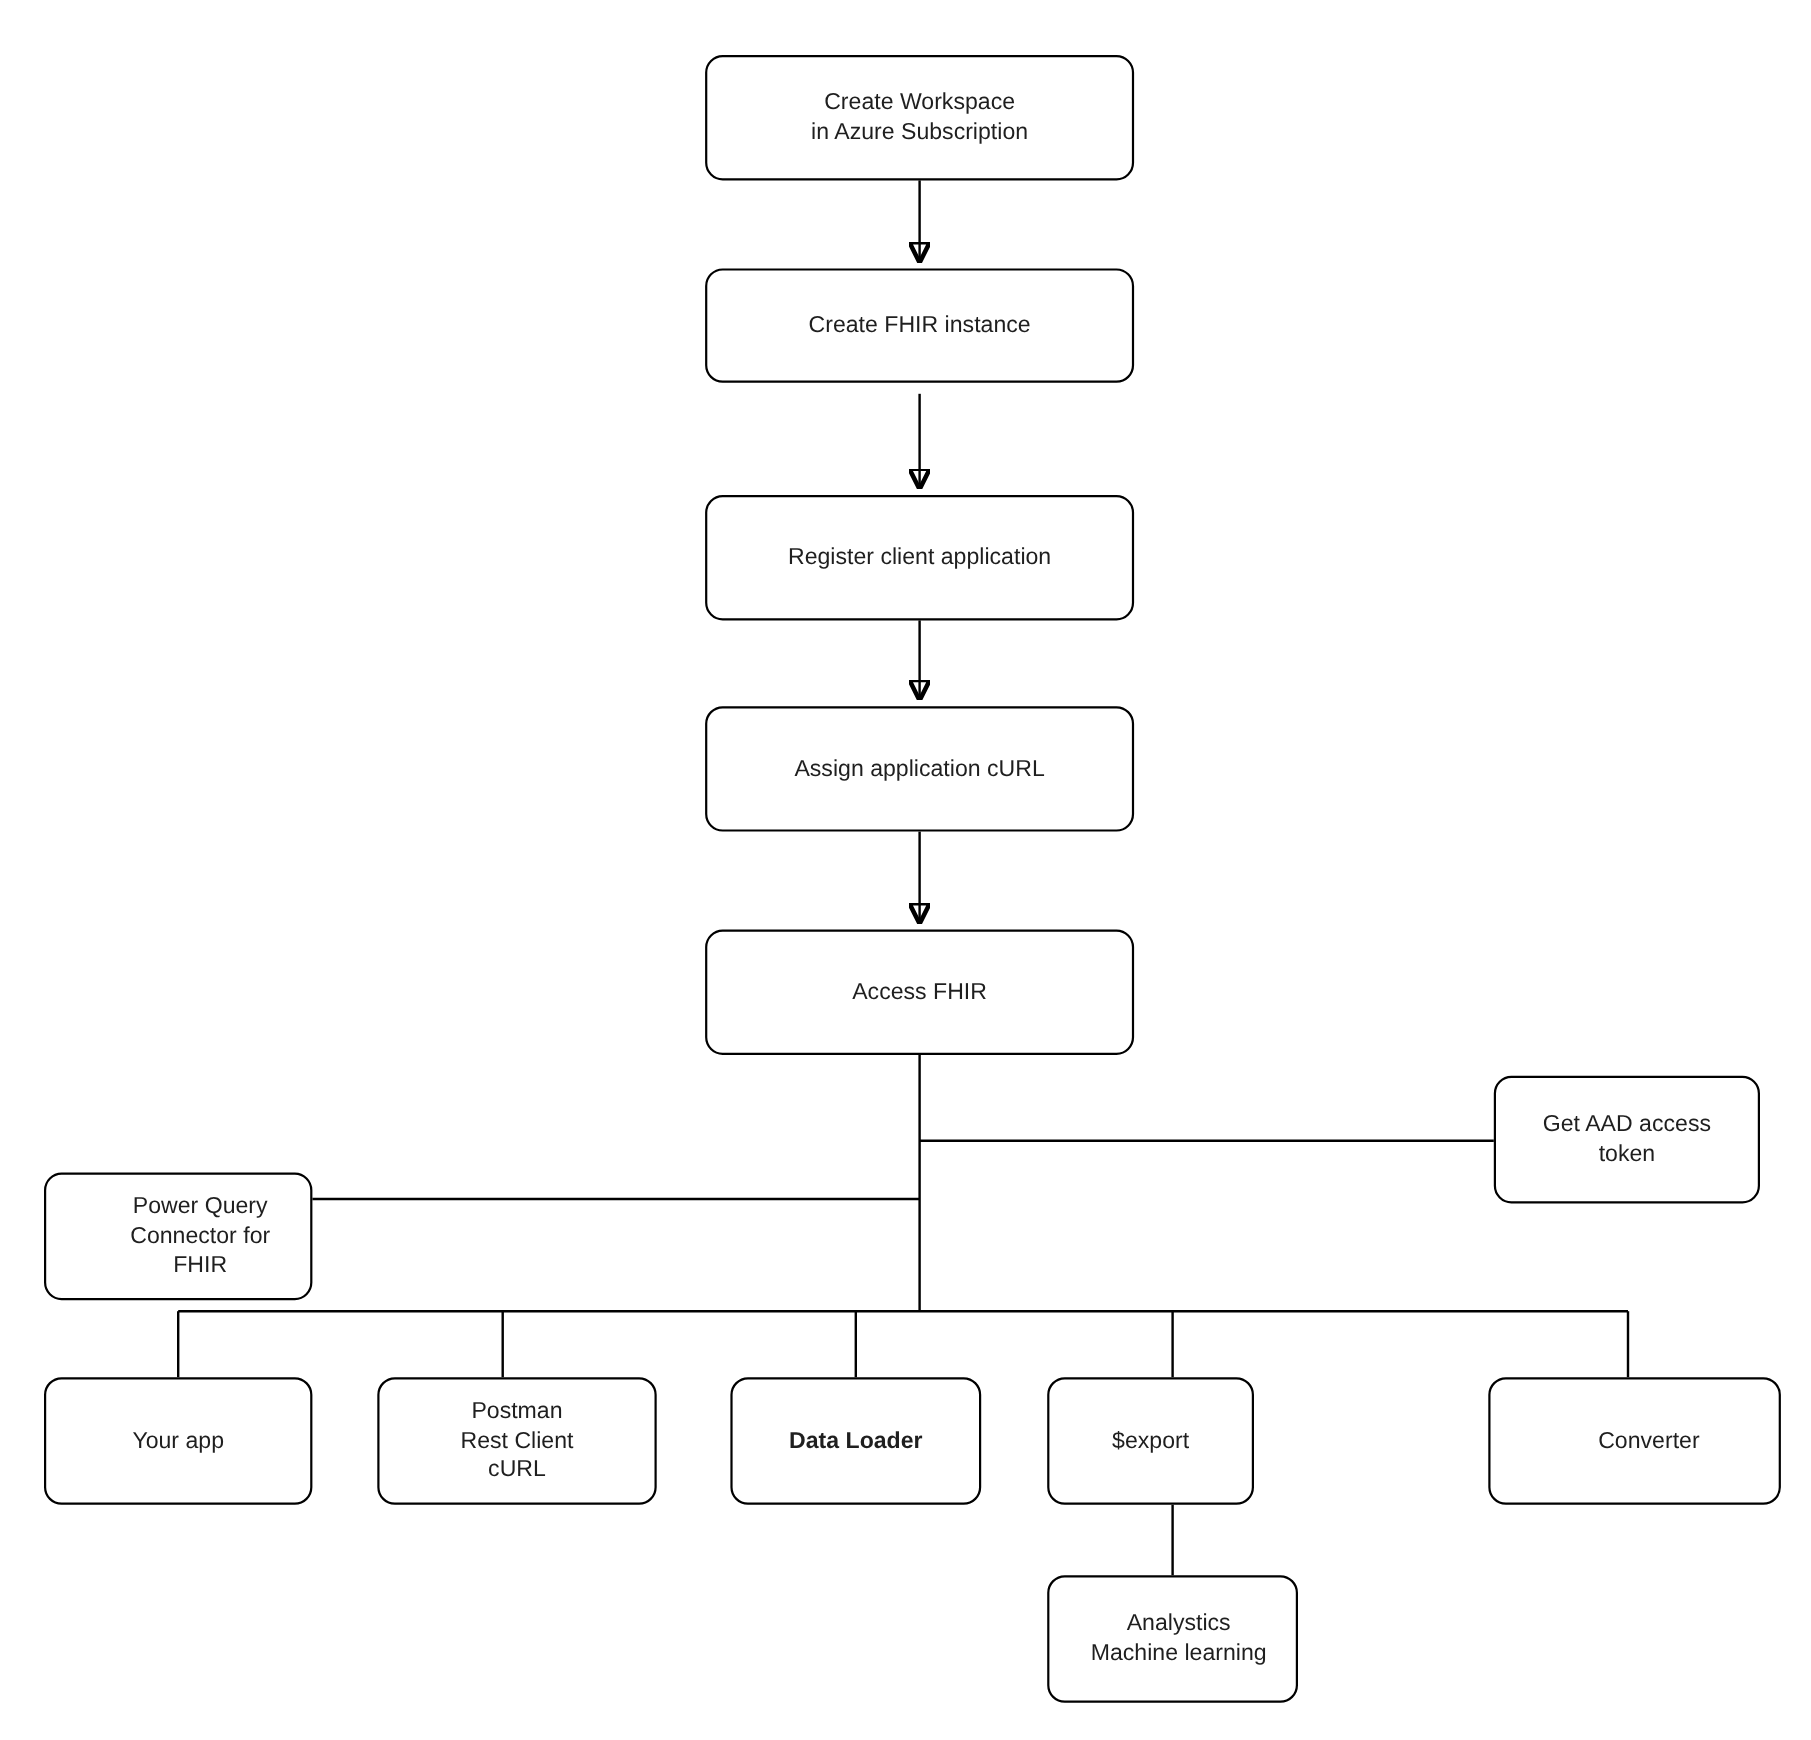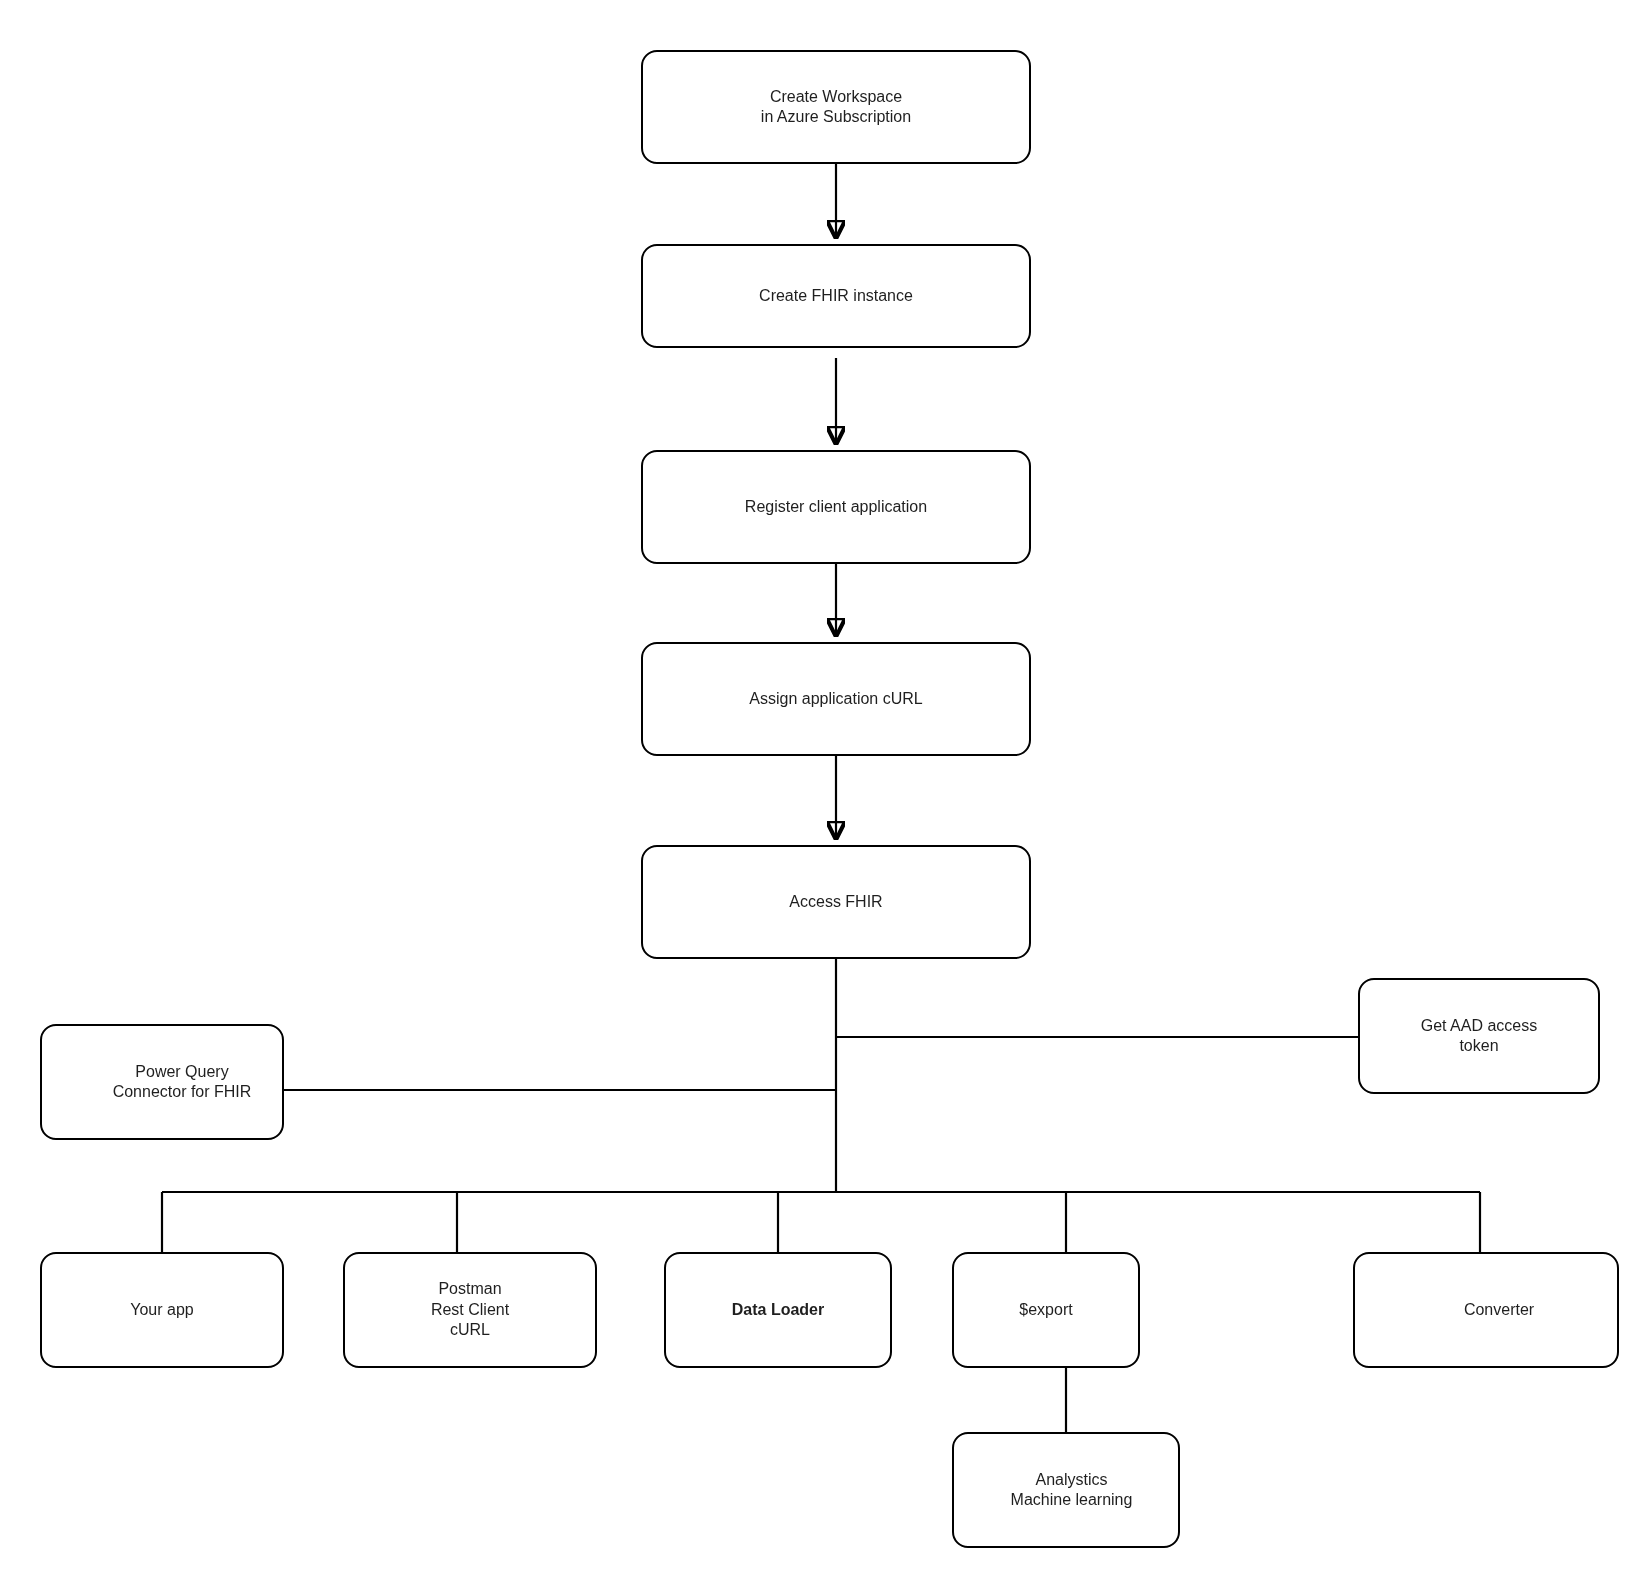--- a/index.html
+++ b/index.html
@@ -33,21 +33,21 @@
     background: #ffffff;
     border: 2.2px solid #000000;
     border-radius: 16px;
     display: flex;
     align-items: center;
     justify-content: center;
     text-align: center;
   }
   .node .label {
     white-space: pre-line;
-    font-size: 16px;
+    font-size: 21px;
     line-height: 1.28;
     color: #1f1f1f;
     padding: 4px 10px;
   }
 </style>
 </head>
 <body>
 
 <div class="canvas">
 
@@ -94,21 +94,21 @@
   </div>
 
   <div class="node" style="left:641px; top:642px; width:390px; height:114px;">
     <span class="label">Assign application cURL</span>
   </div>
 
   <div class="node" style="left:641px; top:845px; width:390px; height:114px;">
     <span class="label">Access FHIR</span>
   </div>
 
-  <div class="node" style="left:40px; top:1024px; width:244px; height:116px;padding-left:40px;">
+  <div class="node" style="left:40px; top:1066px; width:244px; height:116px;padding-left:40px;">
     <span class="label">Power Query
 Connector for FHIR</span>
   </div>
 
   <div class="node" style="left:1358px; top:978px; width:242px; height:116px;">
     <span class="label">Get AAD access
 token</span>
   </div>
 
   <div class="node" style="left:40px; top:1252px; width:244px; height:116px;">

